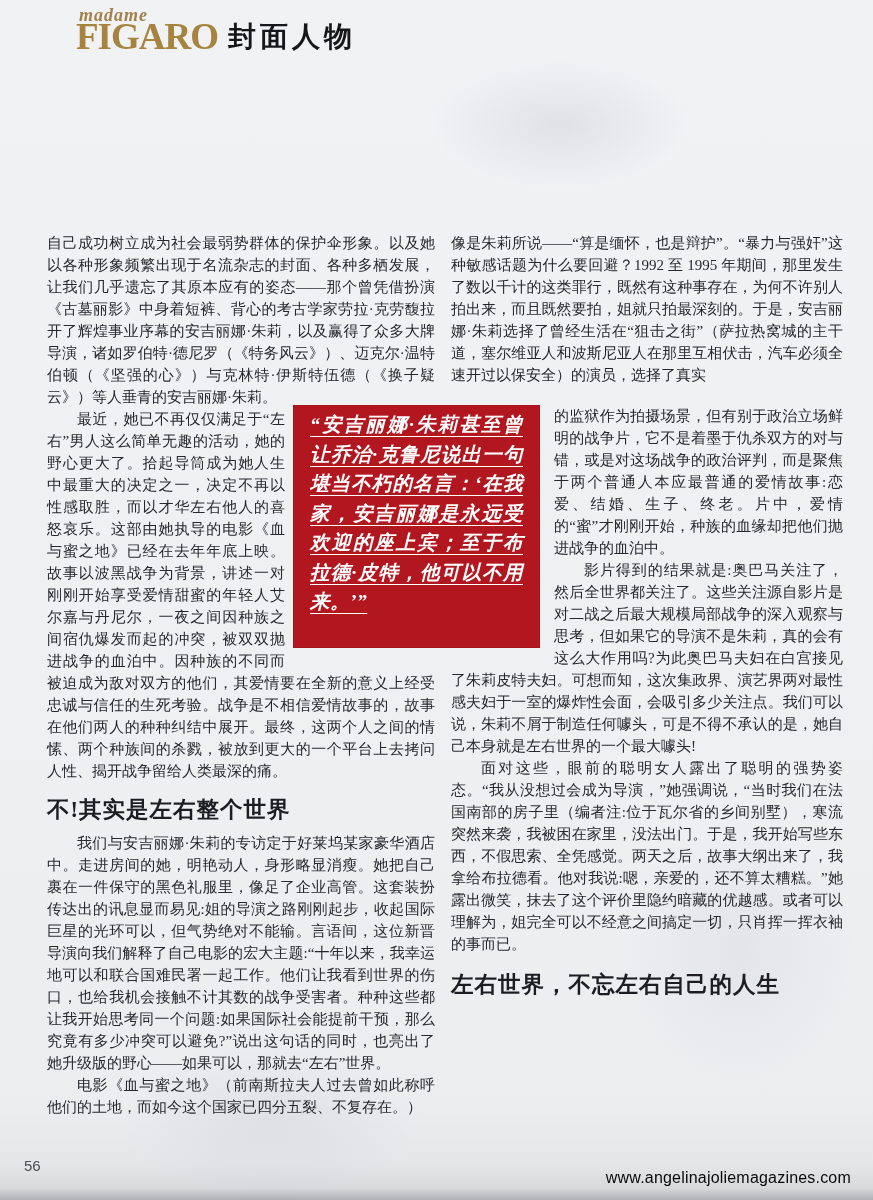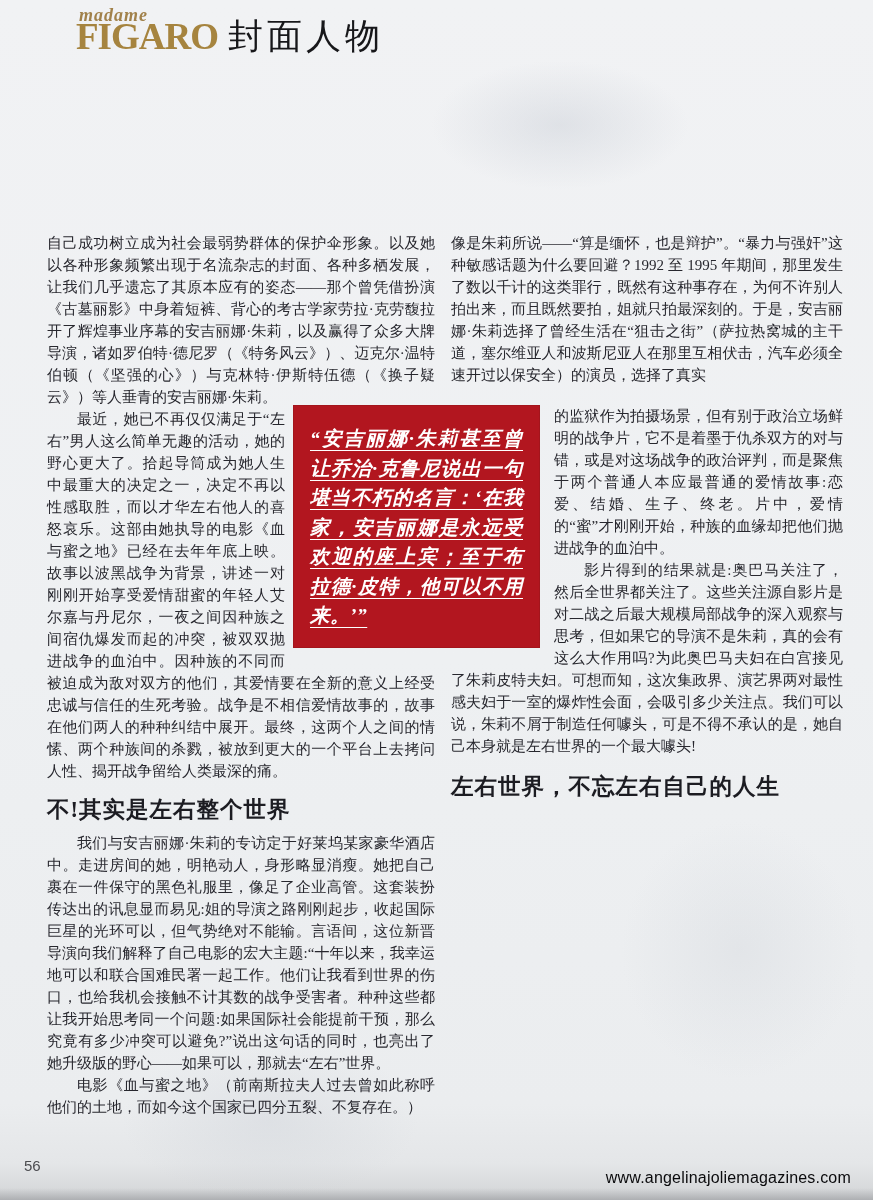--- a/index.html
+++ b/index.html
@@ -14,37 +14,37 @@
   }
   
   .ghost{position:absolute;border-radius:50%;pointer-events:none;}
   .ghost.g1{left:430px;top:60px;width:260px;height:130px;background:radial-gradient(ellipse at center,rgba(190,196,206,0.35),rgba(190,196,206,0) 70%);}
   .ghost.g2{left:120px;top:1040px;width:300px;height:160px;background:radial-gradient(ellipse at center,rgba(195,200,208,0.30),rgba(195,200,208,0) 70%);}
   .ghost.g3{left:620px;top:820px;width:240px;height:260px;background:radial-gradient(ellipse at center,rgba(198,203,210,0.25),rgba(198,203,210,0) 70%);}
 
   .masthead{position:absolute;top:10px;left:76px;white-space:nowrap;}
   .madame{display:block;font-style:italic;font-weight:bold;font-size:18px;letter-spacing:1px;color:#a1814a;line-height:10px;margin-left:3px;}
   .figaro{font-size:37px;font-weight:bold;letter-spacing:-1px;color:#a6843f;line-height:34px;vertical-align:bottom;margin-top:32px;}
-  .section-name{font-size:35px;color:#17171a;letter-spacing:4px;margin-left:10px;vertical-align:bottom;line-height:34px;font-weight:400;}
+  .section-name{font-size:28px;color:#17171a;letter-spacing:4px;margin-left:10px;vertical-align:bottom;line-height:34px;font-weight:700;}
 
   .columns{position:absolute;top:232px;left:47px;width:796px;display:flex;gap:16px;}
   .col{text-align:justify;}
   .col-left{width:388px;}
   .col-right{width:392px;}
   .col p{margin:0;font-size:15px;line-height:22px;}
   .col p.ind{text-indent:2em;}
   .first-block{min-height:173px;}
   .cut-r{float:right;width:142px;height:244px;margin-left:8px;}
   .cut-l{float:left;width:95px;height:252px;margin-right:8px;}
   .col h3{font-size:22.5px;line-height:26px;font-weight:bold;color:#1c1c22;letter-spacing:1px;margin:15px 0 9px 0;text-align:left;}
   .col-right h3{margin-top:17px;}
 
   .quote-box{
     position:absolute;left:293px;top:405px;width:247px;height:243px;
-    box-sizing:border-box;padding:19px 17px;
+    box-sizing:border-box;padding:5px 17px;
     background:#b2161f;
     box-shadow:0 0 0 1px rgba(140,20,25,0.4) inset;
   }
   .quote-text{
     color:#ffffff;font-size:19.5px;line-height:29.5px;
     font-weight:bold;font-style:italic;letter-spacing:0.5px;
     text-align:justify;
     text-decoration:underline;
     text-underline-offset:5px;
     text-decoration-thickness:1px;
@@ -75,20 +75,21 @@
       <p class="ind">最近，她已不再仅仅满足于“左右”男人这么简单无趣的活动，她的野心更大了。拾起导筒成为她人生中最重大的决定之一，决定不再以性感取胜，而以才华左右他人的喜怒哀乐。这部由她执导的电影《血与蜜之地》已经在去年年底上映。故事以波黑战争为背景，讲述一对刚刚开始享受爱情甜蜜的年轻人艾尔嘉与丹尼尔，一夜之间因种族之间宿仇爆发而起的冲突，被双双抛进战争的血泊中。因种族的不同而被迫成为敌对双方的他们，其爱情要在全新的意义上经受忠诚与信任的生死考验。战争是不相信爱情故事的，故事在他们两人的种种纠结中展开。最终，这两个人之间的情愫、两个种族间的杀戮，被放到更大的一个平台上去拷问人性、揭开战争留给人类最深的痛。</p>
       <h3>不!其实是左右整个世界</h3>
       <p class="ind">我们与安吉丽娜·朱莉的专访定于好莱坞某家豪华酒店中。走进房间的她，明艳动人，身形略显消瘦。她把自己裹在一件保守的黑色礼服里，像足了企业高管。这套装扮传达出的讯息显而易见:姐的导演之路刚刚起步，收起国际巨星的光环可以，但气势绝对不能输。言语间，这位新晋导演向我们解释了自己电影的宏大主题:“十年以来，我幸运地可以和联合国难民署一起工作。他们让我看到世界的伤口，也给我机会接触不计其数的战争受害者。种种这些都让我开始思考同一个问题:如果国际社会能提前干预，那么究竟有多少冲突可以避免?”说出这句话的同时，也亮出了她升级版的野心——如果可以，那就去“左右”世界。</p>
       <p class="ind">电影《血与蜜之地》（前南斯拉夫人过去曾如此称呼他们的土地，而如今这个国家已四分五裂、不复存在。）</p>
     </div>
     <div class="col col-right">
       <p class="first-block">像是朱莉所说——“算是缅怀，也是辩护”。“暴力与强奸”这种敏感话题为什么要回避？1992 至 1995 年期间，那里发生了数以千计的这类罪行，既然有这种事存在，为何不许别人拍出来，而且既然要拍，姐就只拍最深刻的。于是，安吉丽娜·朱莉选择了曾经生活在“狙击之街”（萨拉热窝城的主干道，塞尔维亚人和波斯尼亚人在那里互相伏击，汽车必须全速开过以保安全）的演员，选择了真实</p>
       <div class="cut-l"></div>
       <p>的监狱作为拍摄场景，但有别于政治立场鲜明的战争片，它不是着墨于仇杀双方的对与错，或是对这场战争的政治评判，而是聚焦于两个普通人本应最普通的爱情故事:恋爱、结婚、生子、终老。片中，爱情的“蜜”才刚刚开始，种族的血缘却把他们抛进战争的血泊中。</p>
       <p class="ind">影片得到的结果就是:奥巴马关注了，然后全世界都关注了。这些关注源自影片是对二战之后最大规模局部战争的深入观察与思考，但如果它的导演不是朱莉，真的会有这么大作用吗?为此奥巴马夫妇在白宫接见了朱莉皮特夫妇。可想而知，这次集政界、演艺界两对最性感夫妇于一室的爆炸性会面，会吸引多少关注点。我们可以说，朱莉不屑于制造任何噱头，可是不得不承认的是，她自己本身就是左右世界的一个最大噱头!</p>
+      <p class="ind">面对这些，眼前的聪明女人露出了聪明的强势姿态。“我从没想过会成为导演，”她强调说，“当时我们在法国南部的房子里（编者注:位于瓦尔省的乡间别墅），寒流突然来袭，我被困在家里，没法出门。于是，我开始写些东西，不假思索、全凭感觉。两天之后，故事大纲出来了，我拿给布拉德看。他对我说:嗯，亲爱的，还不算太糟糕。”她露出微笑，抹去了这个评价里隐约暗藏的优越感。或者可以理解为，姐完全可以不经意之间搞定一切，只肖挥一挥衣袖的事而已。</p>
       <h3>左右世界，不忘左右自己的人生</h3>
     </div>
   </div>
 
   <div class="quote-box">
     <div class="quote-text">“安吉丽娜·朱莉甚至曾让乔治·克鲁尼说出一句堪当不朽的名言：‘在我家，安吉丽娜是永远受欢迎的座上宾；至于布拉德·皮特，他可以不用来。’”</div>
   </div>
 
   <div class="page-number">56</div>
   <div class="watermark">www.angelinajoliemagazines.com</div>

